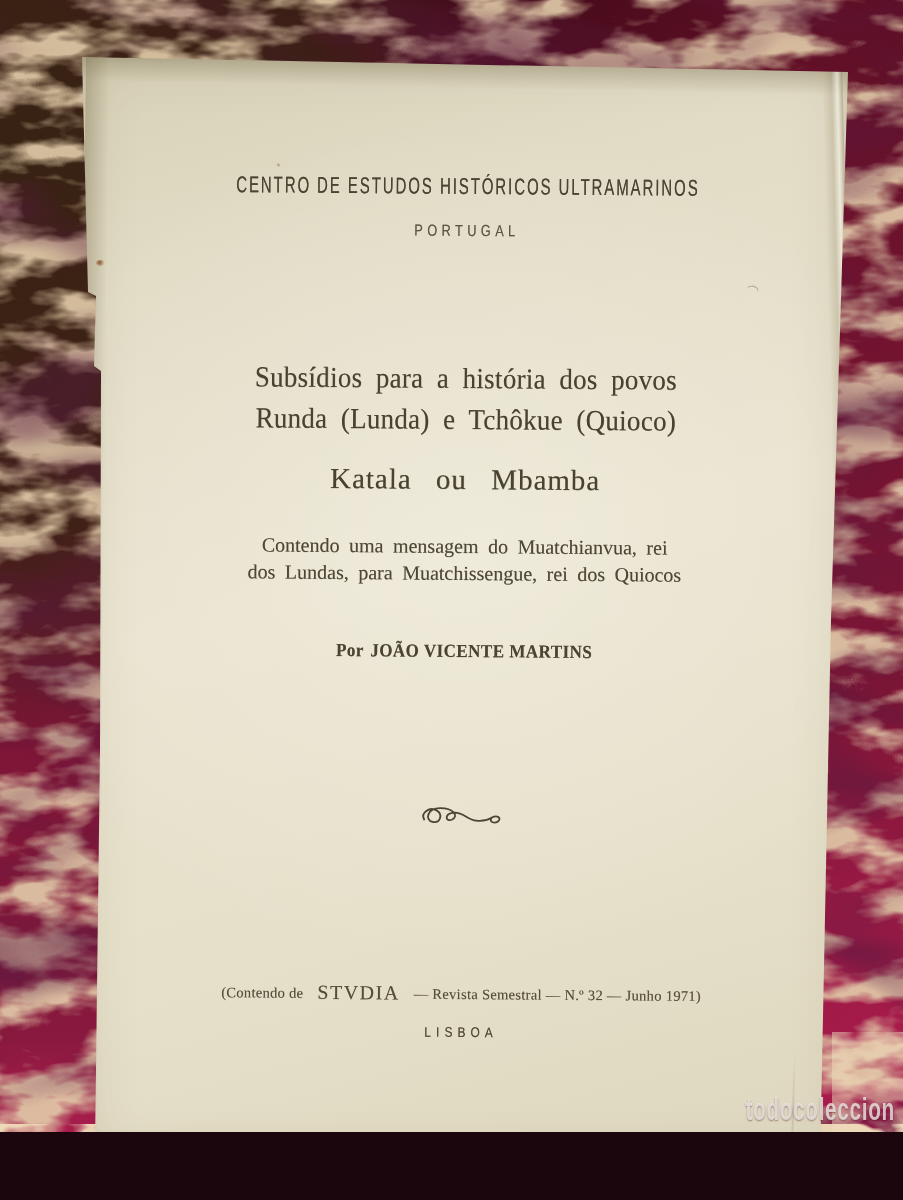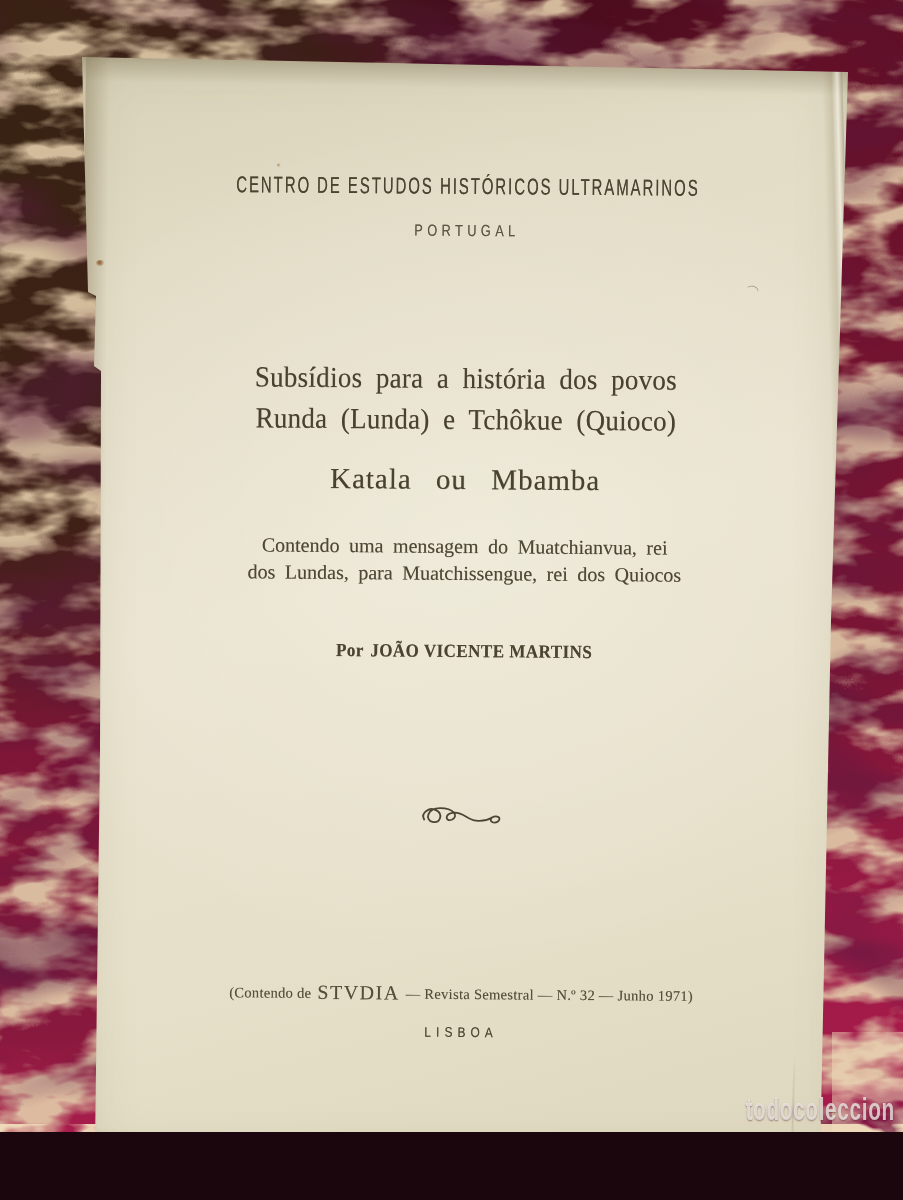--- a/index.html
+++ b/index.html
@@ -58,21 +58,21 @@
   .desc{top:478px;font-size:20px;line-height:26.5px;word-spacing:4.5px;color:#4e4735;
     text-shadow:.2px .2px .4px rgba(66,58,42,.4);}
   .byline{top:586px;font-size:18.5px;font-weight:600;letter-spacing:.5px;color:#4a432f;
     text-shadow:.2px .2px .4px rgba(62,54,38,.45);}
   .byline .cond{--sx:.92;}
   .byline .author{margin-left:7px;}
   .ornament{top:744px;}
   .ornament svg{display:inline-block;}
   .imprint{top:927px;font-size:14.5px;color:#544d3a;letter-spacing:.3px;
     text-shadow:.2px .2px .3px rgba(70,62,46,.4);}
-  .imprint .journal{font-size:20px;letter-spacing:1.5px;margin:0 6px;vertical-align:-1px;font-family:Liberation Serif, serif;}
+  .imprint .journal{font-size:20px;letter-spacing:1.5px;margin:0 14px;vertical-align:-1px;font-family:Liberation Serif, serif;}
   .city{top:969px;font-family:"Liberation Sans","DejaVu Sans",sans-serif;
     font-size:14px;letter-spacing:6px;color:#4e4735;text-shadow:0 0 .5px rgba(80,72,54,.6);}
   .city .cond{--sx:.85;}
   
   .watermark{position:absolute;right:8px;bottom:4px;z-index:5;
     font-family:"Liberation Sans","DejaVu Sans",sans-serif;font-weight:bold;
     font-size:32px;letter-spacing:1px;color:rgba(237,234,229,0.8);
     transform:scaleX(.65);transform-origin:100% 50%;
     text-shadow:0 1px 2px rgba(70,18,35,0.45);}
 </style>

